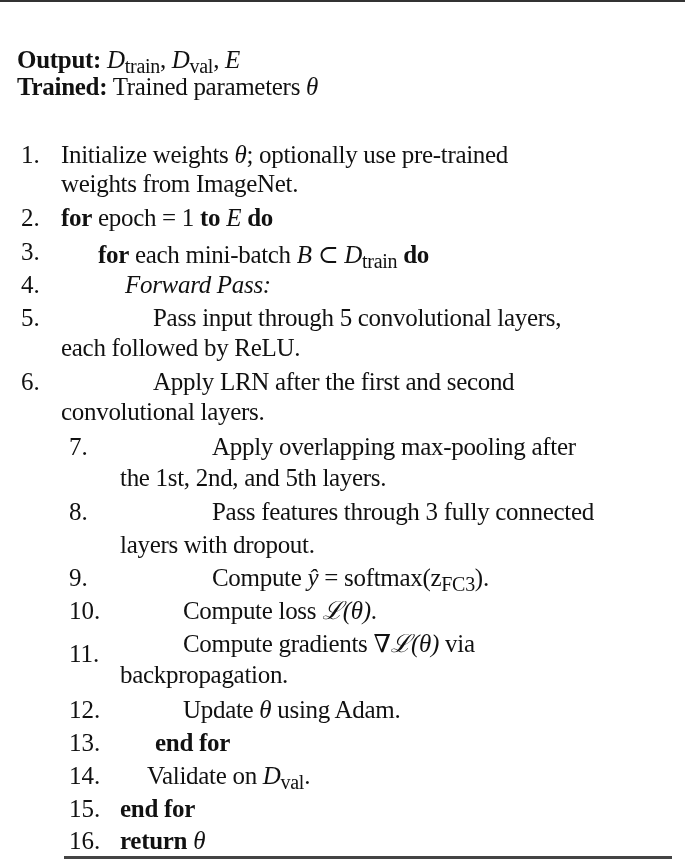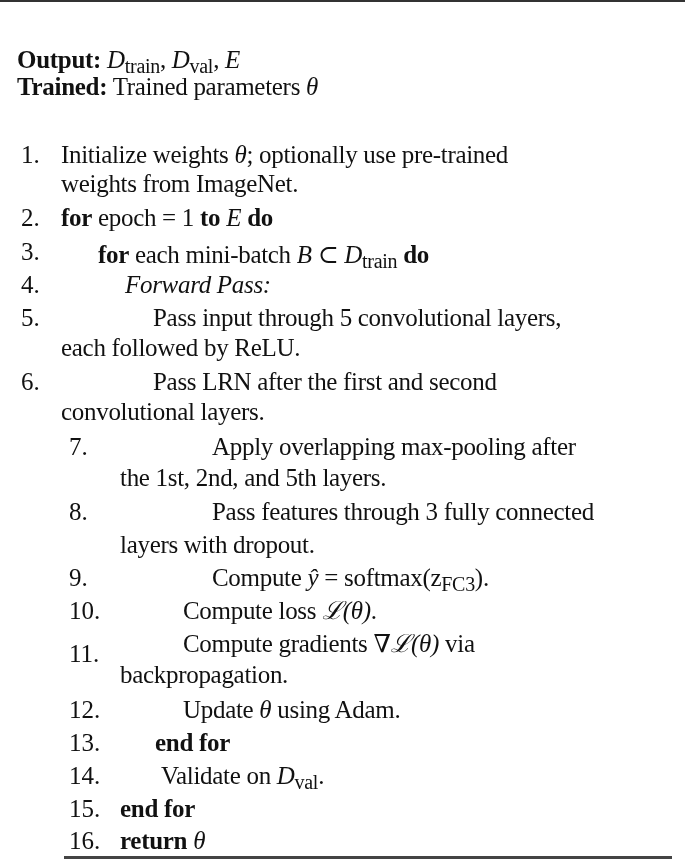--- a/index.html
+++ b/index.html
@@ -49,21 +49,21 @@
   <div class="line" style="left:98px; top:240px;"><span class="b">for</span><span> each mini-batch </span><span class="i">B</span><span> ⊂ </span><span class="i">D</span><sub>train</sub><span> </span><span class="b">do</span></div>
 
   <div class="num" style="left:21px; top:270px;">4.</div>
   <div class="line i" style="left:125px; top:270px;">Forward Pass:</div>
 
   <div class="num" style="left:21px; top:303px;">5.</div>
   <div class="line" style="left:153px; top:303px;">Pass input through 5 convolutional layers,</div>
   <div class="line" style="left:61px; top:333px;">each followed by ReLU.</div>
 
   <div class="num" style="left:21px; top:367px;">6.</div>
-  <div class="line" style="left:153px; top:367px;">Pass LRN after the first and second</div>
+  <div class="line" style="left:153px; top:367px;">Apply LRN after the first and second</div>
   <div class="line" style="left:61px; top:397px;">convolutional layers.</div>
 
   <div class="num" style="left:69px; top:432px;">7.</div>
   <div class="line" style="left:212px; top:432px;">Apply overlapping max-pooling after</div>
   <div class="line" style="left:120px; top:463px;">the 1st, 2nd, and 5th layers.</div>
 
   <div class="num" style="left:69px; top:497px;">8.</div>
   <div class="line" style="left:212px; top:497px;">Pass features through 3 fully connected</div>
   <div class="line" style="left:120px; top:530px;">layers with dropout.</div>
 
@@ -77,21 +77,21 @@
   <div class="line" style="left:183px; top:629px;"><span>Compute gradients ∇</span><span class="i">ℒ(θ)</span><span> via</span></div>
   <div class="line" style="left:120px; top:660px;text-align:right;">backpropagation.</div>
 
   <div class="num" style="left:69px; top:695px;">12.</div>
   <div class="line" style="left:183px; top:695px;"><span>Update </span><span class="i">θ</span><span> using Adam.</span></div>
 
   <div class="num" style="left:69px; top:728px;">13.</div>
   <div class="line b" style="left:155px; top:728px;">end for</div>
 
   <div class="num" style="left:69px; top:761px;">14.</div>
-  <div class="line" style="left:161px; top:761px;"><span>Validate on </span><span class="i">D</span><sub>val</sub><span>.</span></div>
+  <div class="line" style="left:147px; top:761px;"><span>Validate on </span><span class="i">D</span><sub>val</sub><span>.</span></div>
 
   <div class="num" style="left:69px; top:794px;">15.</div>
   <div class="line b" style="left:120px; top:794px;">end for</div>
 
   <div class="num" style="left:69px; top:826px;">16.</div>
   <div class="line" style="left:120px; top:826px;"><span class="b">return</span><span> </span><span class="i">θ</span></div>
 
 </div>
 
 <div class="rule-bottom"></div>

